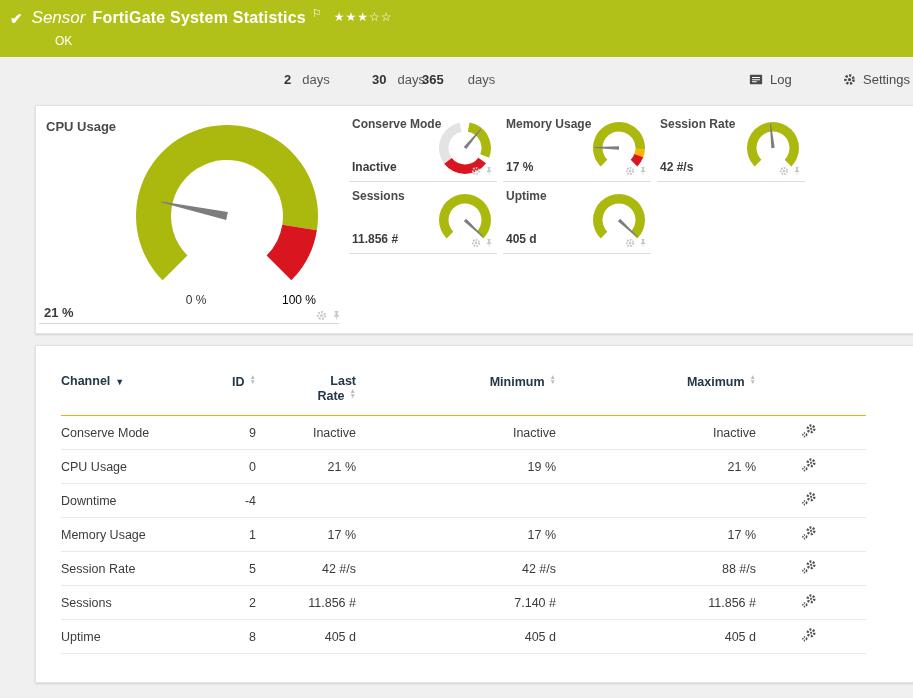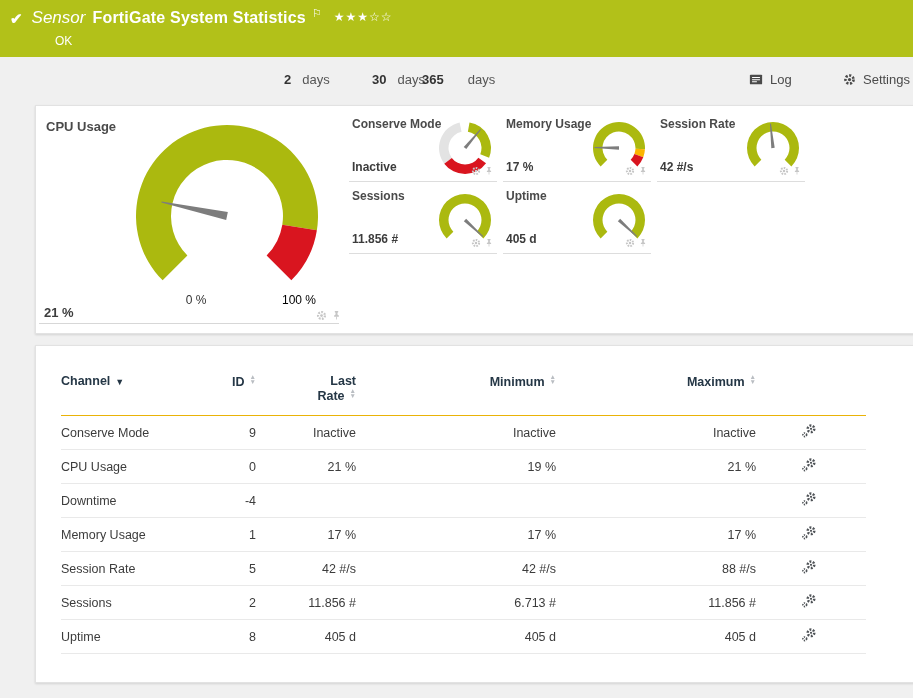--- a/index.html
+++ b/index.html
@@ -373,21 +373,21 @@
                 <circle cx="10" cy="5.8" r="3.3" fill="none" stroke="#4e5256" stroke-width="2.5" stroke-dasharray="1.9 1.5"></circle>
                 <circle cx="10" cy="5.8" r="1.1" fill="#4e5256"></circle>
                 <circle cx="3.8" cy="11.8" r="1.8" fill="none" stroke="#4e5256" stroke-width="1.7" stroke-dasharray="1.2 1.05"></circle>
               </svg>
             </span></td>
         </tr>
         <tr>
           <td class="al">Sessions</td>
           <td class="ar">2</td>
           <td class="ar">11.856 #</td>
-          <td class="ar">6.713 #</td>
+          <td class="ar">7.140 #</td>
           <td class="ar">11.856 #</td>
           <td class="edit-cell"><span class="icon">
               <svg width="16" height="16" viewBox="0 0 16 16">
                 <circle cx="10" cy="5.8" r="3.3" fill="none" stroke="#4e5256" stroke-width="2.5" stroke-dasharray="1.9 1.5"></circle>
                 <circle cx="10" cy="5.8" r="1.1" fill="#4e5256"></circle>
                 <circle cx="3.8" cy="11.8" r="1.8" fill="none" stroke="#4e5256" stroke-width="1.7" stroke-dasharray="1.2 1.05"></circle>
               </svg>
             </span></td>
         </tr>
         <tr>

